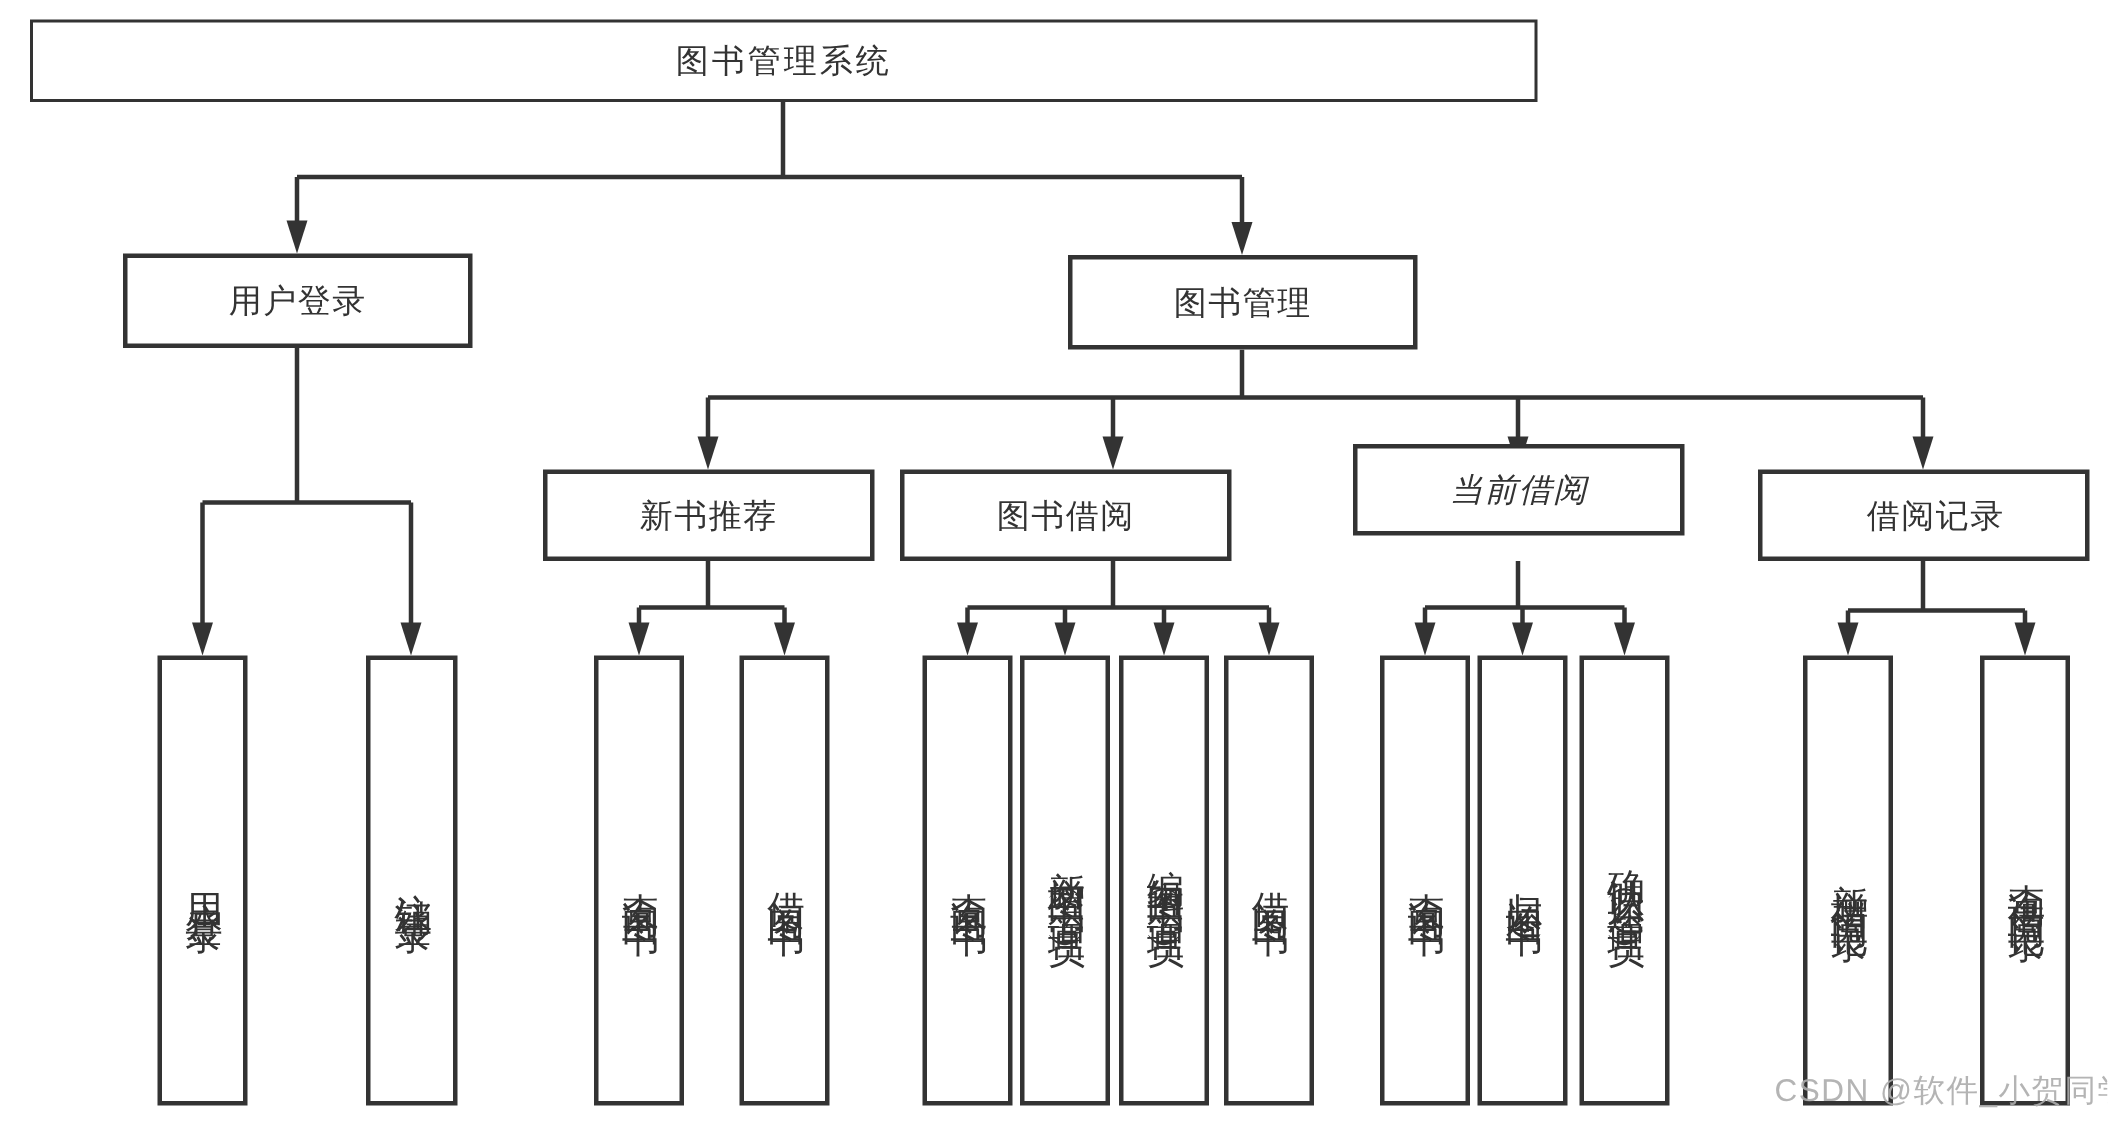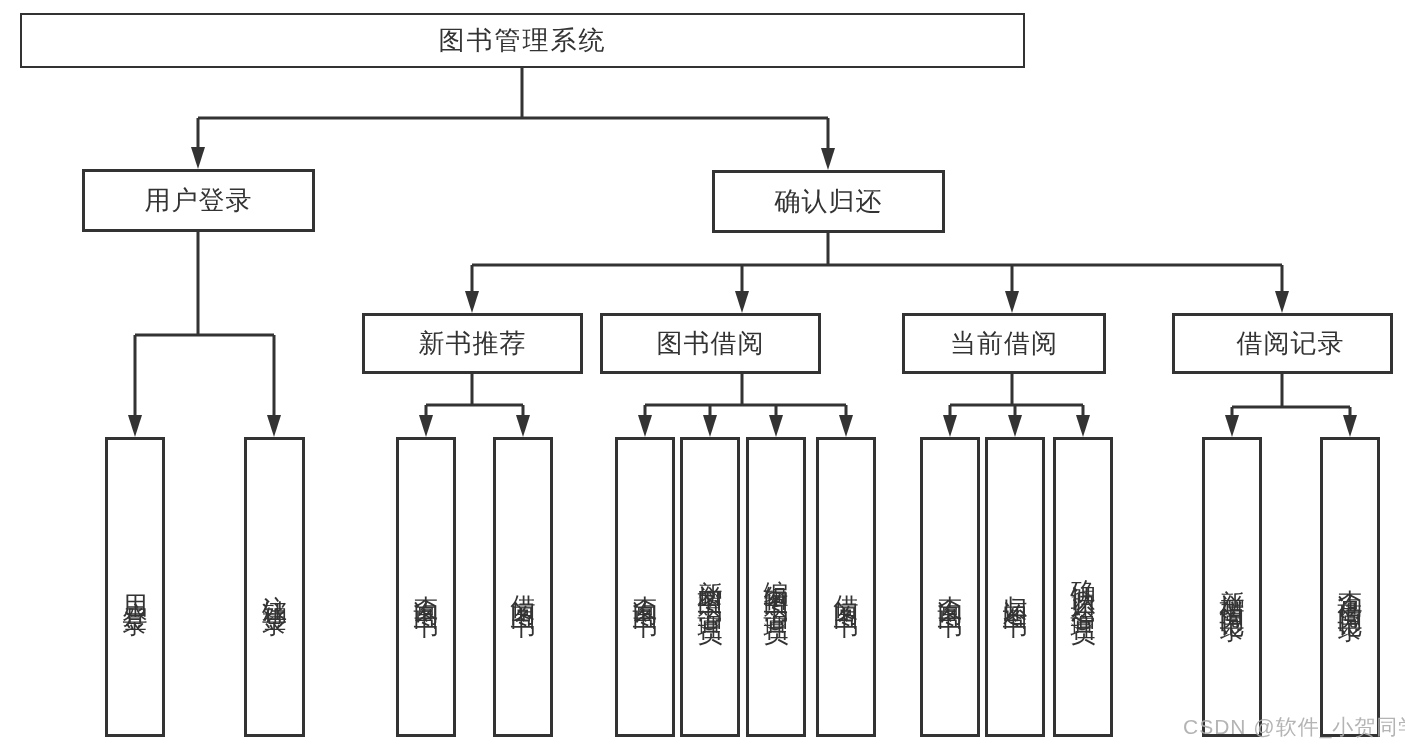--- a/index.html
+++ b/index.html
@@ -25,21 +25,21 @@
   }
   .node {
     position: absolute;
     box-sizing: border-box;
     background: #ffffff;
     border: 3px solid #333333;
     color: #333333;
     display: flex;
     align-items: center;
     justify-content: center;
-    font-size: 26px;
+    font-size: 22px;
     letter-spacing: 1px;
     white-space: nowrap;
     z-index: 2;
   }
   .node.root {
     border-width: 2px;
     letter-spacing: 2px;
   }
   .node.vert {
     writing-mode: vertical-rl;
@@ -100,25 +100,25 @@
       <polygon points="1008,415 1022,415 1015,437"></polygon>
       <polygon points="1076,415 1090,415 1083,437"></polygon>
       <polygon points="1225,415 1239,415 1232,437"></polygon>
       <polygon points="1343,415 1357,415 1350,437"></polygon>
     </g>
   </svg>
 
   <div class="node root" style="left:20px; top:13px; width:1005px; height:55px;">图书管理系统</div>
 
   <div class="node" style="left:82px; top:169px; width:233px; height:63px;">用户登录</div>
-  <div class="node" style="left:712px; top:170px; width:233px; height:63px;">确认归还</div>
+  <div class="node" style="left:712px; top:170px; width:233px; height:63px;">图书管理</div>
 
   <div class="node" style="left:362px; top:313px; width:221px; height:61px;">新书推荐</div>
   <div class="node" style="left:600px; top:313px; width:221px; height:61px;">图书借阅</div>
-  <div class="node" style="left:902px; top:313px; width:204px; height:61px;">当前借阅</div>
+  <div class="node" style="left:902px; top:296px; width:221px; height:61px;font-style:italic;">当前借阅</div>
   <div class="node" style="left:1172px; top:313px; width:221px; height:61px;padding-left:16px;">借阅记录</div>
 
   <div class="node vert" style="left:105px; top:437px; width:60px; height:300px;">用户登录</div>
   <div class="node vert" style="left:244px; top:437px; width:61px; height:300px;">注销登录</div>
 
   <div class="node vert" style="left:396px; top:437px; width:60px; height:300px;">查询图书</div>
   <div class="node vert" style="left:493px; top:437px; width:60px; height:300px;">借阅图书</div>
 
   <div class="node vert" style="left:615px; top:437px; width:60px; height:300px;">查询图书</div>
   <div class="node vert" style="left:680px; top:437px; width:60px; height:300px;">新增图书（管理员）</div>

